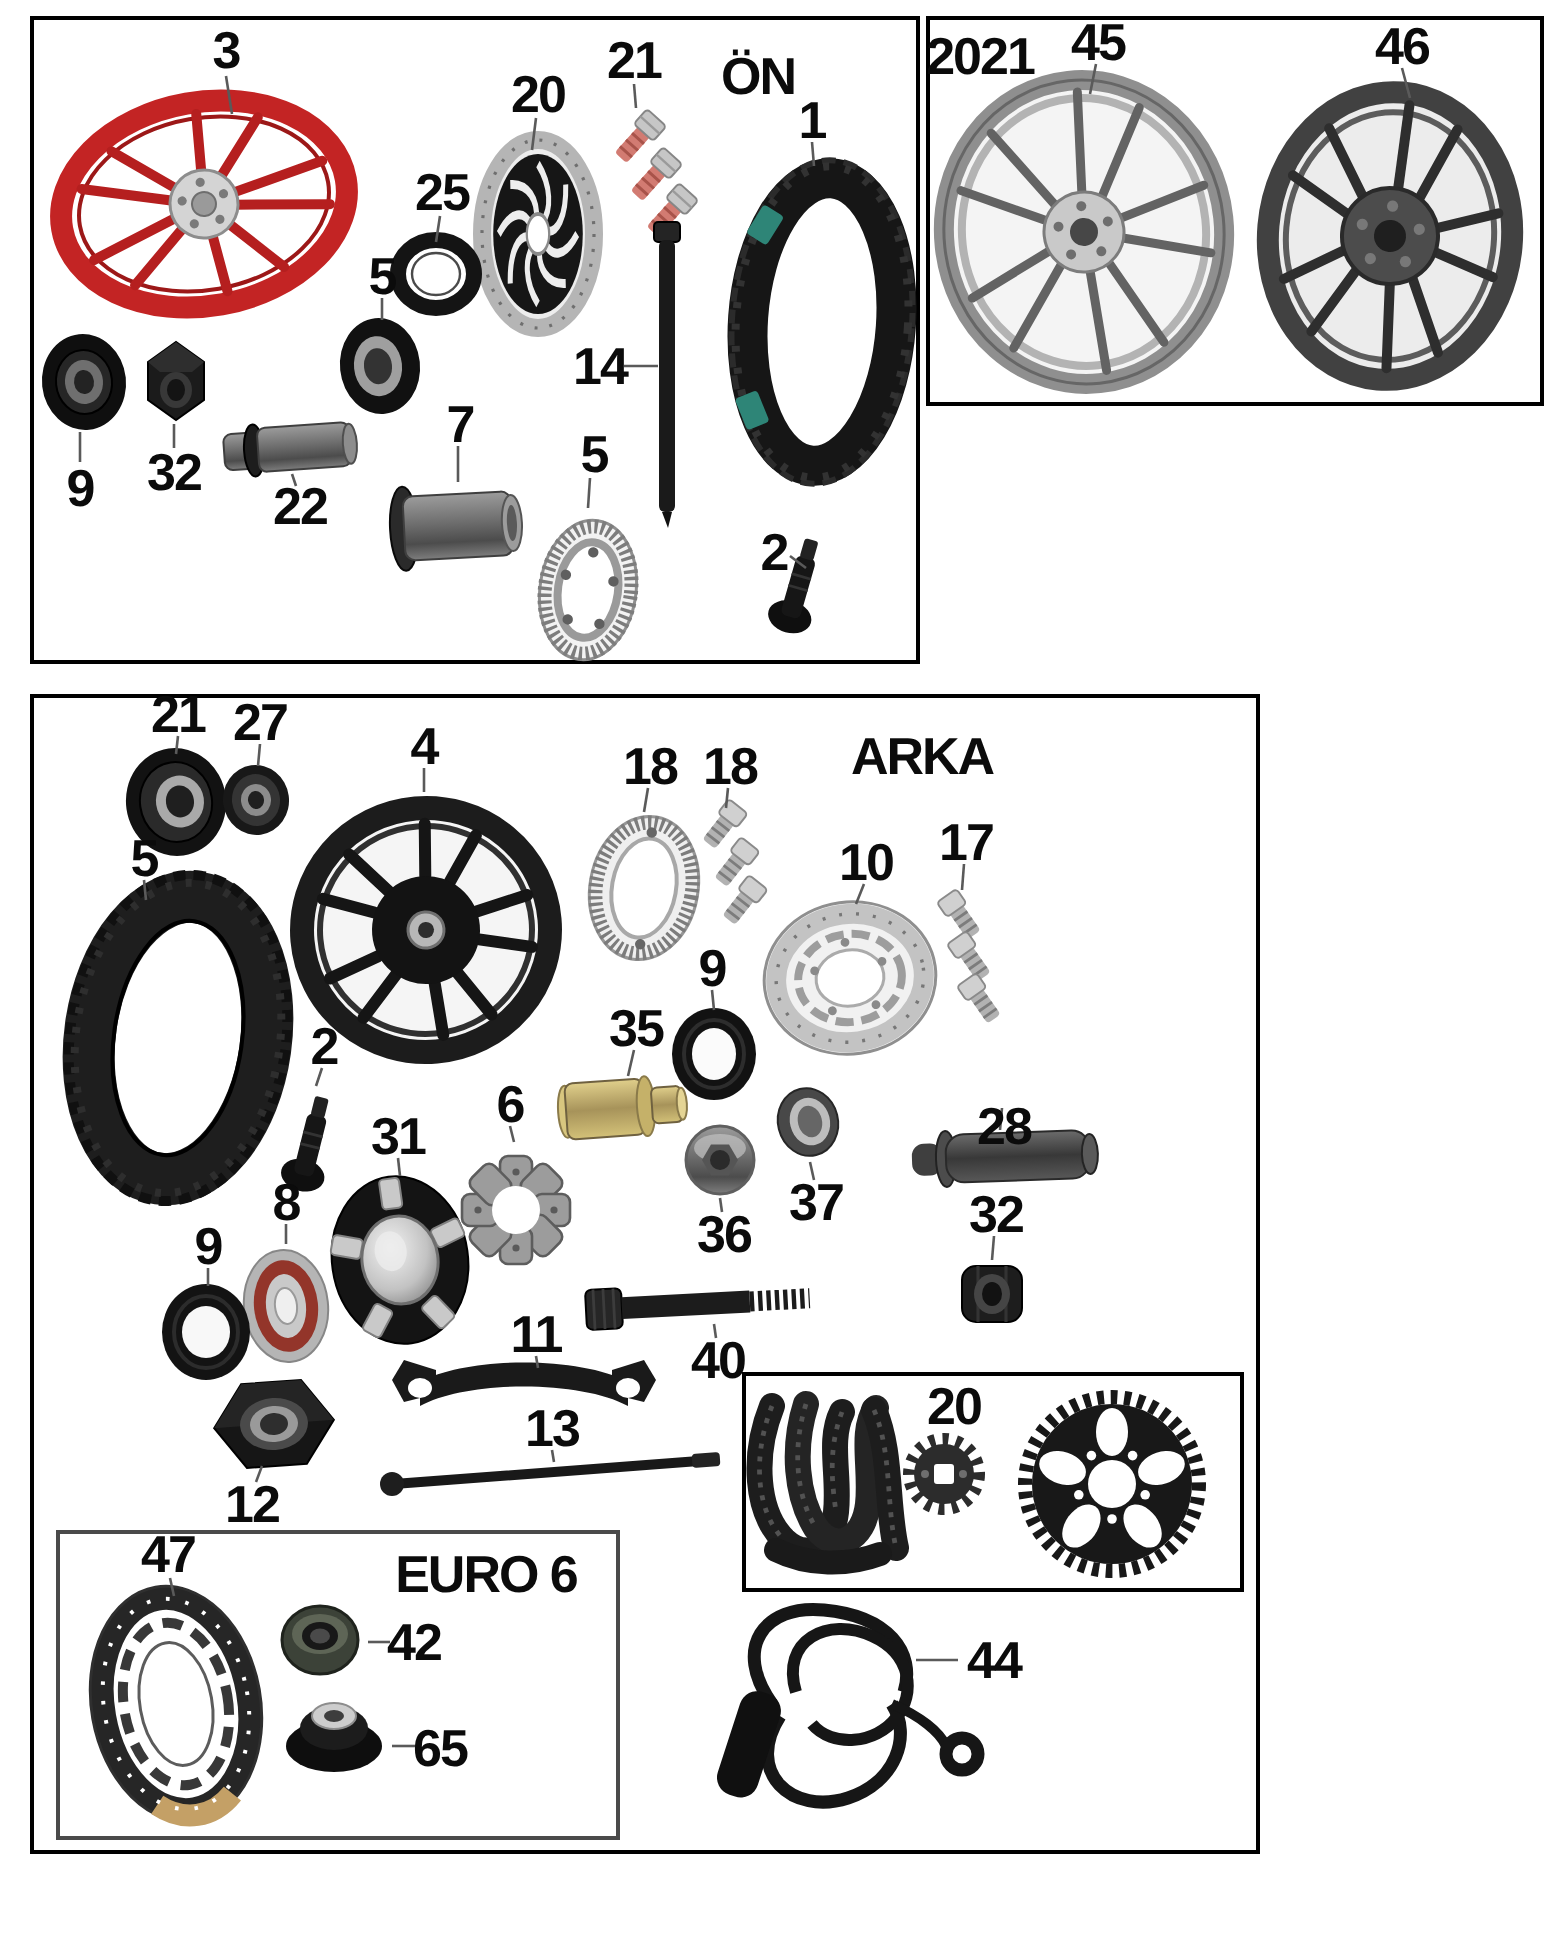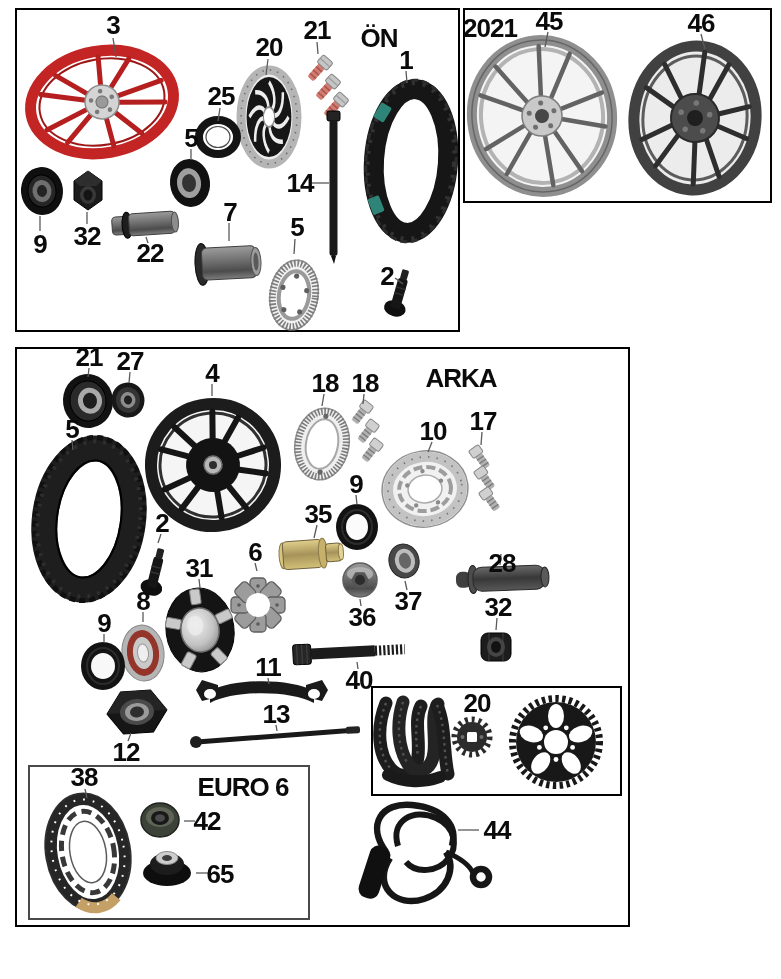--- a/index.html
+++ b/index.html
@@ -579,17 +579,17 @@
   <div class="lbl" style="left:359px;top:680px">40</div>
   <div class="lbl" style="left:362px;top:617px">36</div>
   <div class="lbl" style="left:408px;top:601px">37</div>
   <div class="lbl" style="left:502px;top:563px">28</div>
   <div class="lbl" style="left:498px;top:607px">32</div>
 
   <div class="lbl" style="left:477px;top:703px">20</div>
   <div class="lbl" style="left:497px;top:830px">44</div>
 
   <div class="lbl big" style="left:243px;top:787px">EURO 6</div>
-  <div class="lbl" style="left:84px;top:777px">38</div>
+  <div class="lbl" style="left:84px;top:777px">47</div>
   <div class="lbl" style="left:207px;top:821px">42</div>
   <div class="lbl" style="left:220px;top:874px">65</div>
 
 </div>
 
 </body></html>

